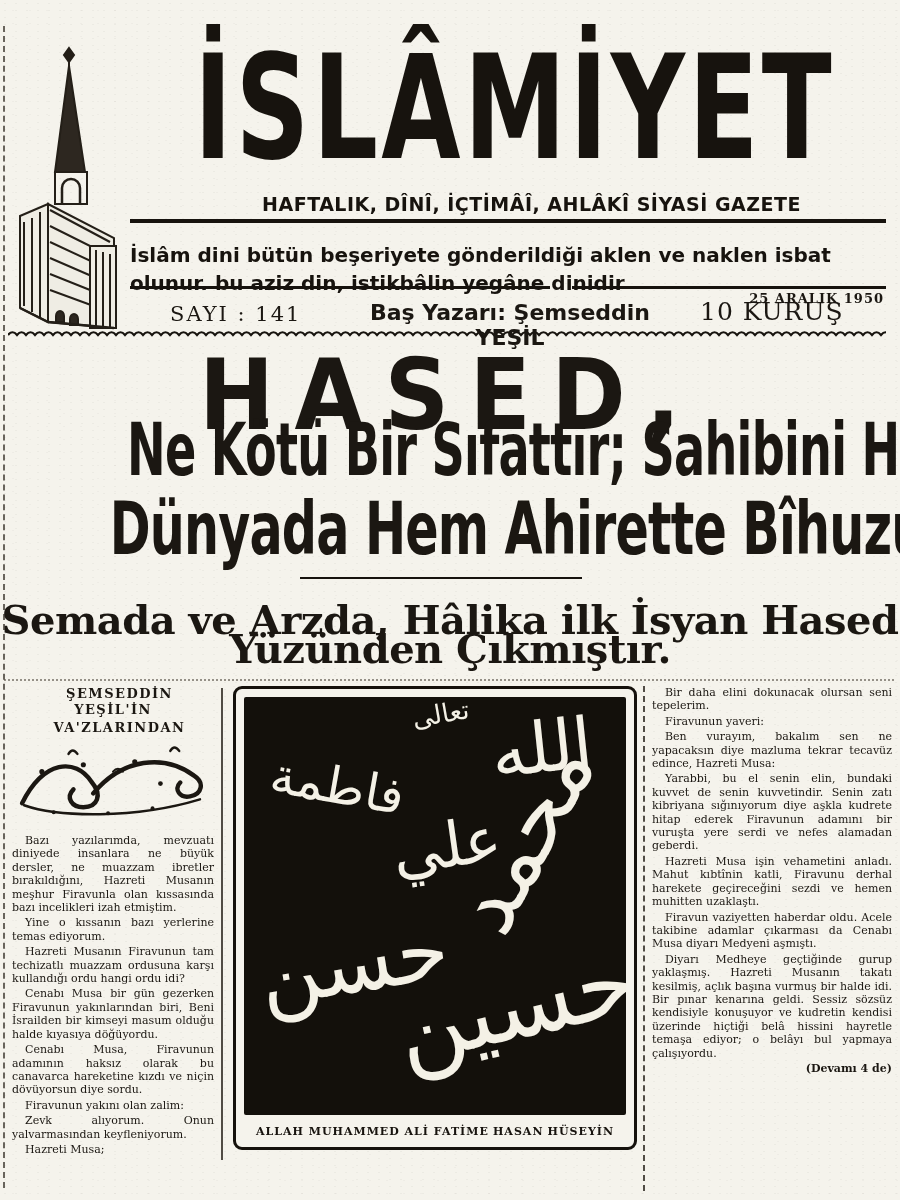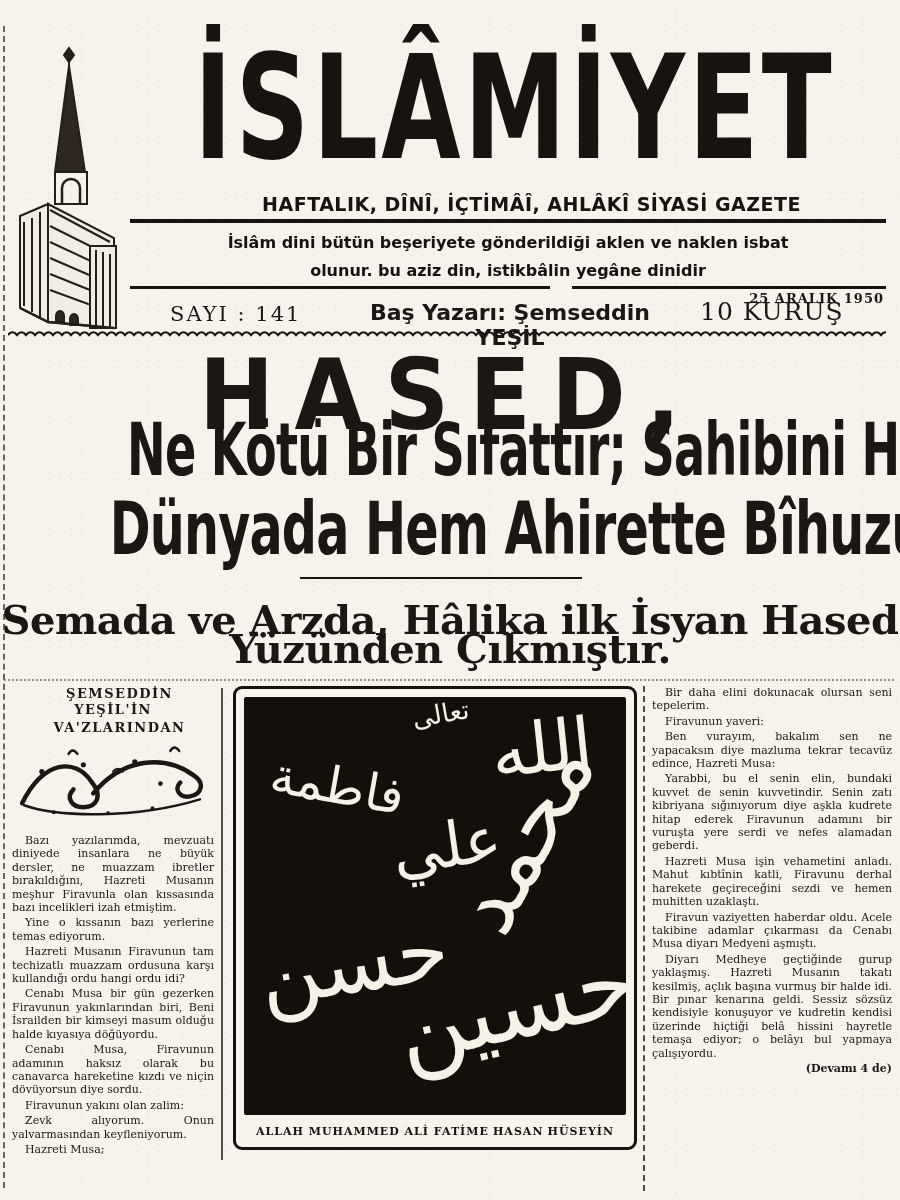--- a/index.html
+++ b/index.html
@@ -28,22 +28,22 @@
   
   .title-wrap{left:133px; top:36px; width:754px; text-align:left;}
   .title{
     display:inline-block; white-space:nowrap;
     font-family:"DejaVu Sans", sans-serif; font-weight:bold;
     font-size:122px; letter-spacing:4px; line-height:1;
     transform:scale(0.84,1.18); transform-origin:center top; color:#17130e;
   }
   .subtitle-wrap{left:133px; top:193px; width:754px; text-align:center;}
   .subtitle{font-family:"DejaVu Sans", sans-serif; font-weight:bold; font-size:19px; letter-spacing:.5px; color:#17130e;margin-left:43px;}
-  .motto{left:130px; width:756px; text-align:center; font-family:"DejaVu Sans", sans-serif;
-    font-weight:bold; font-size:16px; color:#17130e;}
+  .motto{left:130px; width:756px; text-align:left; font-family:"DejaVu Sans", sans-serif;
+    font-weight:bold; font-size:20px; color:#17130e;margin-top:10px;}
   .motto1{top:233px;} .motto2{top:261px;}
   .dateline{left:600px; top:291px; width:284px; text-align:right;
     font-weight:bold; font-size:13px; letter-spacing:1px;}
   .issue-no{left:170px; top:302px; font-size:21px; letter-spacing:2px;}
   .editor{left:340px; top:300px; width:340px; text-align:center;
     font-family:"DejaVu Sans", sans-serif; font-weight:bold; font-size:22px;}
   .price{left:700px; top:297px; font-size:25px; letter-spacing:1px;}
   
   .emblem{left:6px; top:40px;}
   

